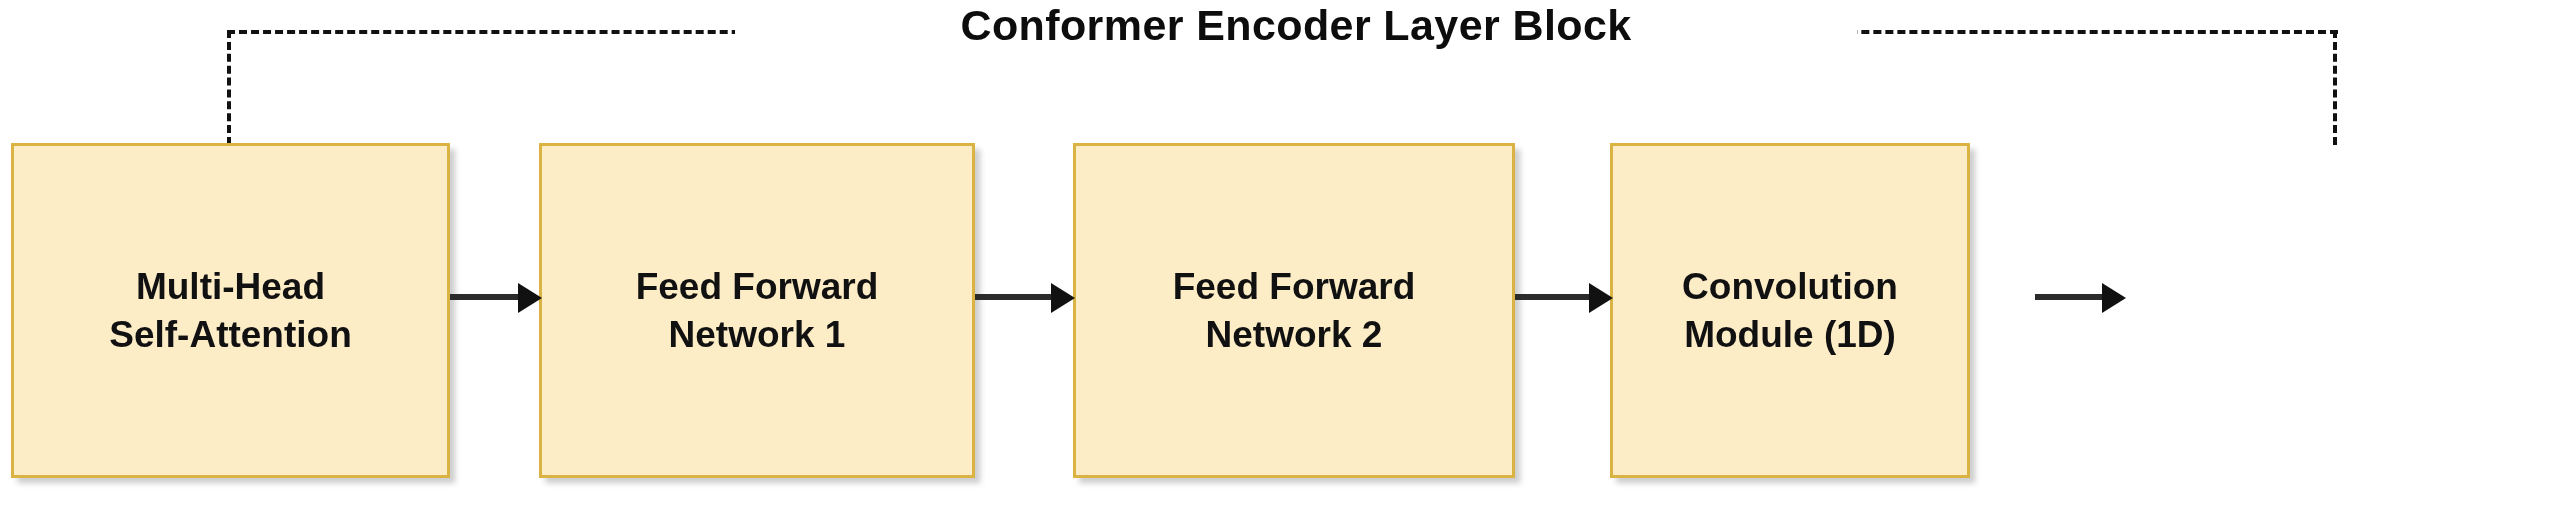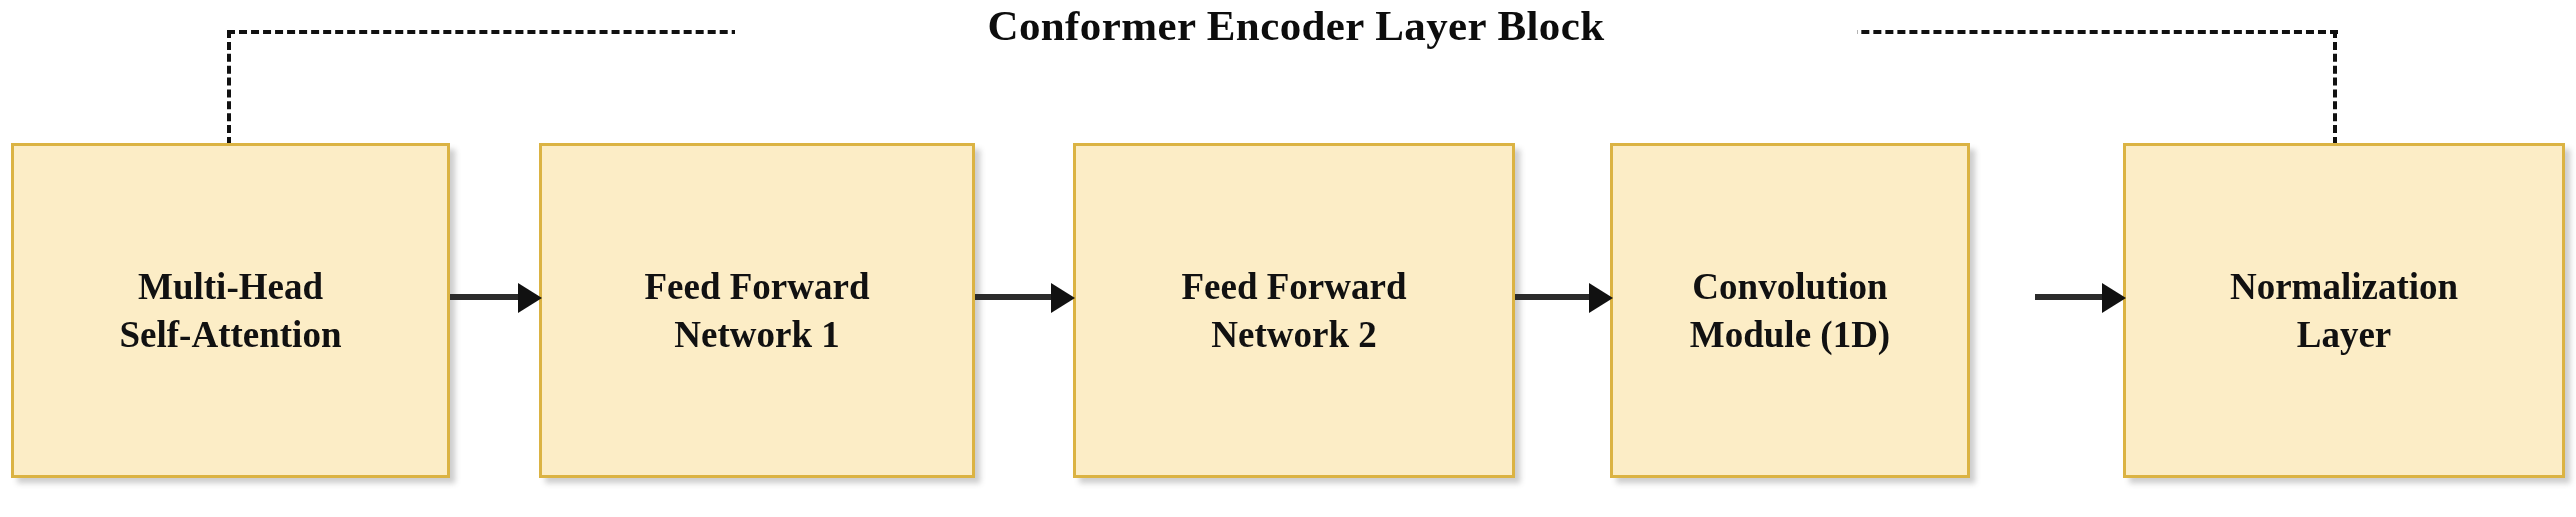--- a/index.html
+++ b/index.html
@@ -18,21 +18,21 @@
 
   
   .block-title {
     position: absolute;
     left: 735px;
     top: 1.6px;
     width: 1122px;
     height: 47px;
     line-height: 47px;
     text-align: center;
-    font-family: Liberation Serif, serif;
+    font-family: Liberation Sans, sans-serif;
     font-weight: bold;
     font-size: 43px;
     color: #0d0d0d;
     letter-spacing: 0.4px;
     white-space: nowrap;
     background: #ffffff;
     z-index: 6;
   }
 
   
@@ -72,21 +72,21 @@
     box-sizing: border-box;
     background: #fcedc6;
     border: 3.2px solid #dbb343;
     box-shadow: 5.5px 5.5px 5.5px rgba(90, 90, 90, 0.30);
     display: flex;
     align-items: center;
     justify-content: center;
     z-index: 4;
   }
   .node-label {
-    font-family: Liberation Serif, serif;
+    font-family: Liberation Sans, sans-serif;
     font-weight: bold;
     font-size: 37px;
     line-height: 1.28;
     color: #111111;
     text-align: center;
     white-space: pre-line;
     padding: 0 8px;
   }
 
   #node-0 { left: 11px;   width: 439px; }
@@ -145,24 +145,20 @@
 Network 1</span>
   </div>
   <div class="node" id="node-2">
     <span class="node-label">Feed Forward
 Network 2</span>
   </div>
   <div class="node" id="node-3">
     <span class="node-label">Convolution
 Module (1D)</span>
   </div>
-  <div class="node" id="node-4">
-    <span class="node-label">Normalization
-Layer</span>
-  </div>
 
   <div class="arrow" id="arrow-0">
     <div class="shaft"></div>
     <div class="head"></div>
   </div>
   <div class="arrow" id="arrow-1">
     <div class="shaft"></div>
     <div class="head"></div>
   </div>
   <div class="arrow" id="arrow-2">

